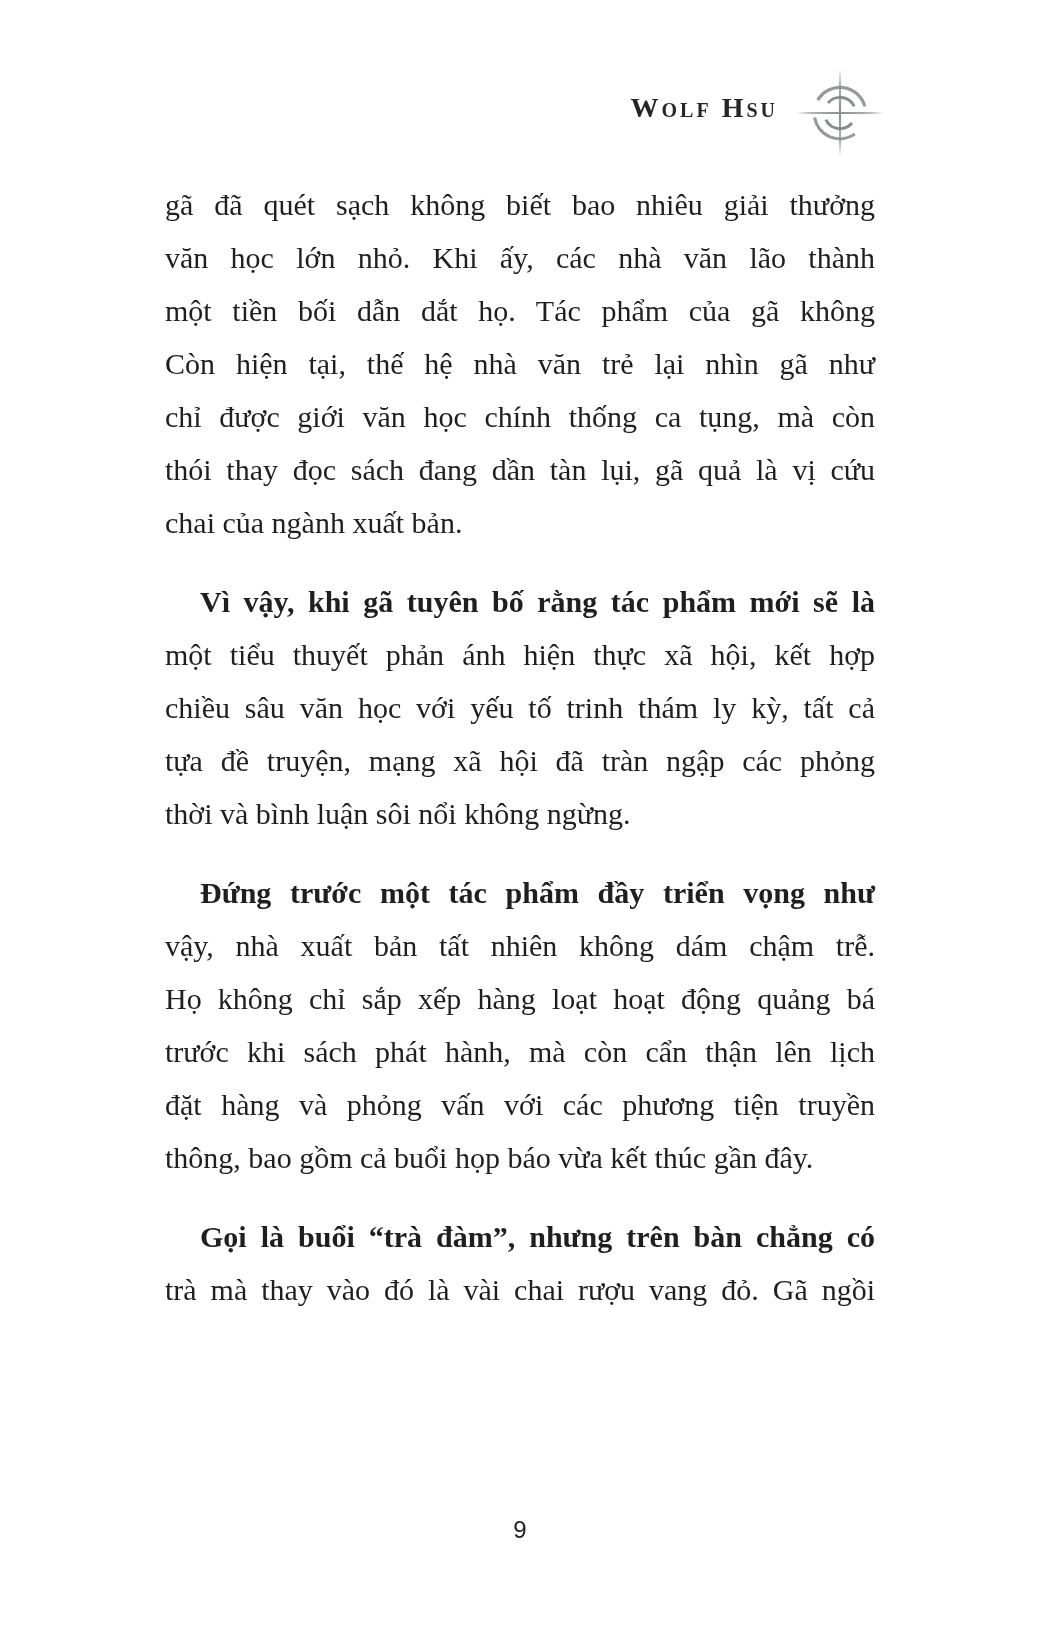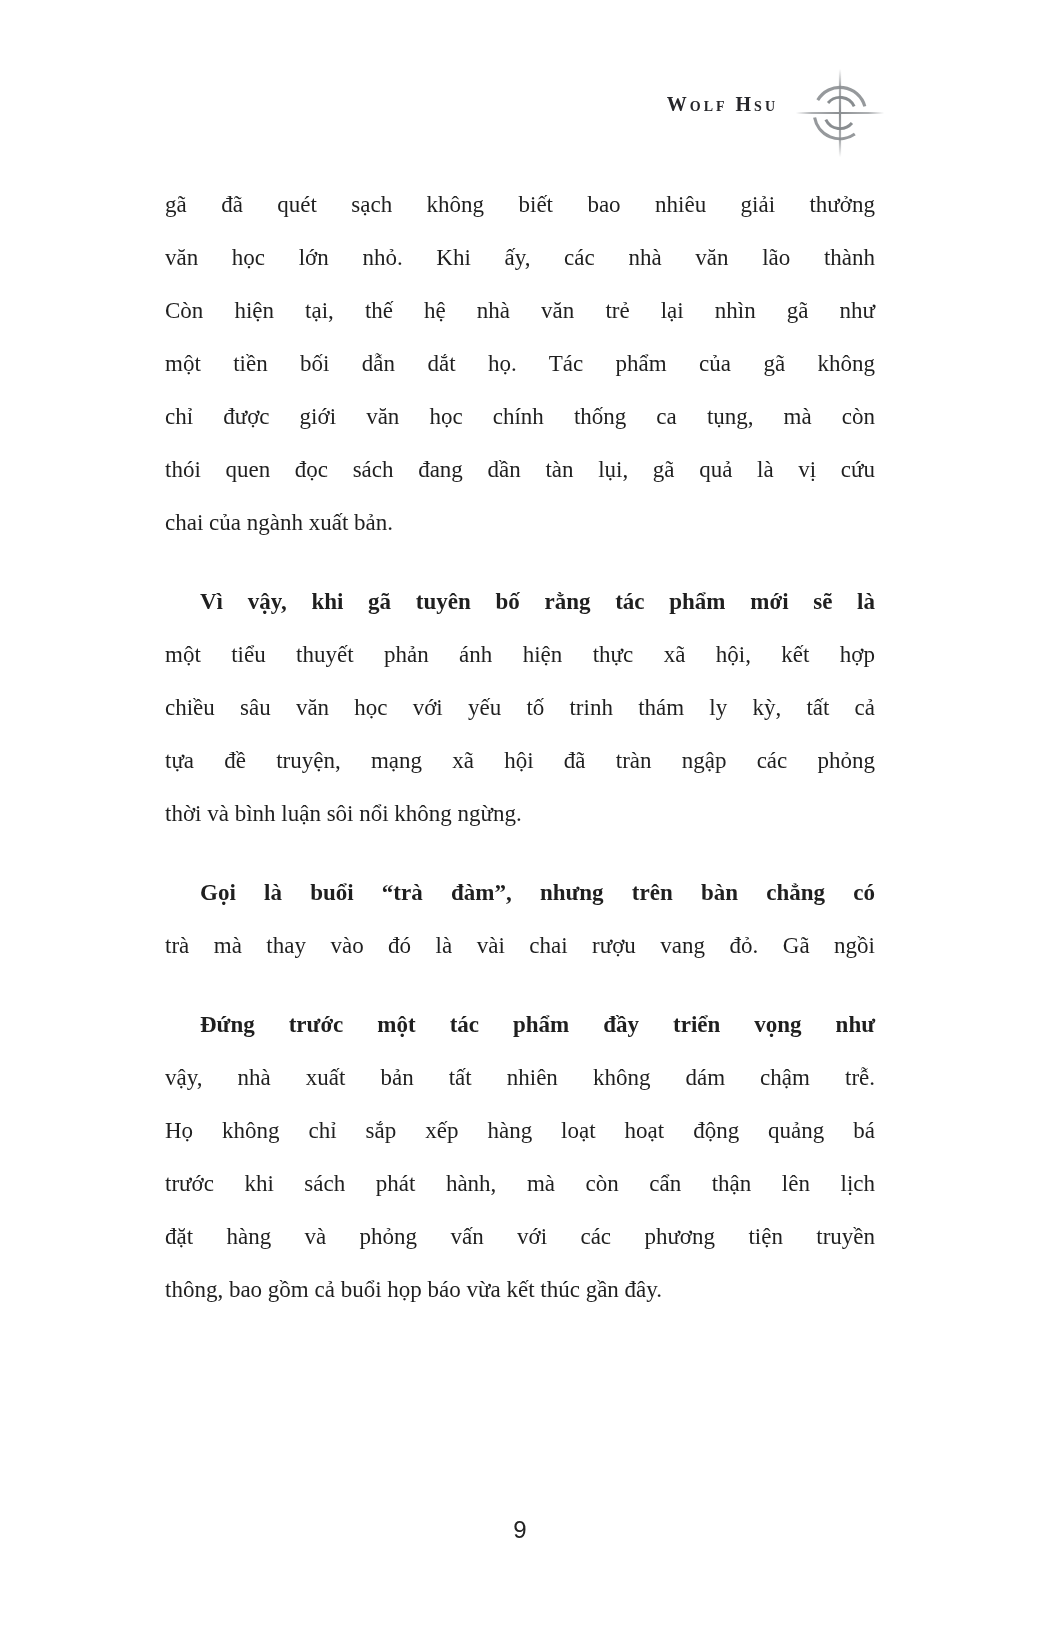--- a/index.html
+++ b/index.html
@@ -13,41 +13,41 @@
   }
 
   
   .author {
     position: absolute;
     top: 94px;
     right: 262px;
     font-family: "Liberation Serif", serif;
     font-variant: small-caps;
     font-weight: bold;
-    font-size: 20px;
+    font-size: 28px;
     line-height: 1;
     letter-spacing: 3px;
     color: #26262a;
     white-space: nowrap;
   }
   .compass {
     position: absolute;
     left: 794px;
     top: 67px;
     width: 92px;
     height: 92px;
   }
 
   
   .body-text {
     position: absolute;
     left: 165px;
     top: 178px;
     width: 710px;
-    font-size: 23px;
+    font-size: 30px;
     color: #1f1f1f;
   }
   .para + .para { margin-top: 26px; }
   .line {
     height: 53px;
     line-height: 53px;
     text-align: justify;
     text-align-last: justify;
     white-space: normal;
     overflow: visible;
@@ -101,42 +101,42 @@
 
       <path d="M37 39.1 A17 17 0 0 1 65.4 42.8" fill="none" stroke="#83878a" stroke-width="3.2" opacity="0.95"></path>
       <path d="M63 60.9 A17 17 0 0 1 34.6 57.2" fill="none" stroke="#83878a" stroke-width="3.2" opacity="0.95"></path>
     </svg>
   </span>
 
   <main class="body-text" id="body-text">
       <div class="para">
         <div class="line">gã đã quét sạch không biết bao nhiêu giải thưởng</div>
         <div class="line">văn học lớn nhỏ. Khi ấy, các nhà văn lão thành</div>
+        <div class="line">một tiền bối dẫn dắt họ. Tác phẩm của gã không</div>
         <div class="line">Còn hiện tại, thế hệ nhà văn trẻ lại nhìn gã như</div>
-        <div class="line">một tiền bối dẫn dắt họ. Tác phẩm của gã không</div>
         <div class="line">chỉ được giới văn học chính thống ca tụng, mà còn</div>
-        <div class="line">thói quen đọc sách đang dần tàn lụi, gã quả là vị cứu</div>
+        <div class="line">thói thay đọc sách đang dần tàn lụi, gã quả là vị cứu</div>
         <div class="line last">chai của ngành xuất bản.</div>
       </div>
       <div class="para indent">
         <div class="line">Vì vậy, khi gã tuyên bố rằng tác phẩm mới sẽ là</div>
         <div class="line">một tiểu thuyết phản ánh hiện thực xã hội, kết hợp</div>
         <div class="line">chiều sâu văn học với yếu tố trinh thám ly kỳ, tất cả</div>
         <div class="line">tựa đề truyện, mạng xã hội đã tràn ngập các phỏng</div>
         <div class="line last">thời và bình luận sôi nổi không ngừng.</div>
       </div>
       <div class="para indent">
-        <div class="line">Gọi là buổi “trà đàm”, nhưng trên bàn chẳng có</div>
-        <div class="line">trà mà thay vào đó là vài chai rượu vang đỏ. Gã ngồi</div>
-      </div>
-      <div class="para indent">
         <div class="line">Đứng trước một tác phẩm đầy triển vọng như</div>
         <div class="line">vậy, nhà xuất bản tất nhiên không dám chậm trễ.</div>
         <div class="line">Họ không chỉ sắp xếp hàng loạt hoạt động quảng bá</div>
         <div class="line">trước khi sách phát hành, mà còn cẩn thận lên lịch</div>
         <div class="line">đặt hàng và phỏng vấn với các phương tiện truyền</div>
         <div class="line last">thông, bao gồm cả buổi họp báo vừa kết thúc gần đây.</div>
+      </div>
+      <div class="para indent">
+        <div class="line">Gọi là buổi “trà đàm”, nhưng trên bàn chẳng có</div>
+        <div class="line">trà mà thay vào đó là vài chai rượu vang đỏ. Gã ngồi</div>
       </div>
     </main>
 
   <div class="page-number">9</div>
 
 </div>
 
 </body></html>

